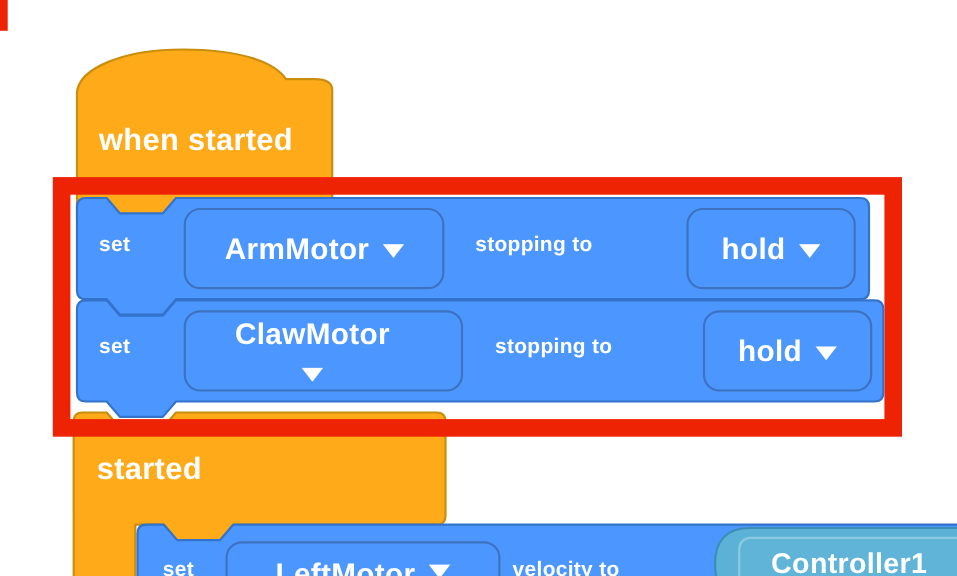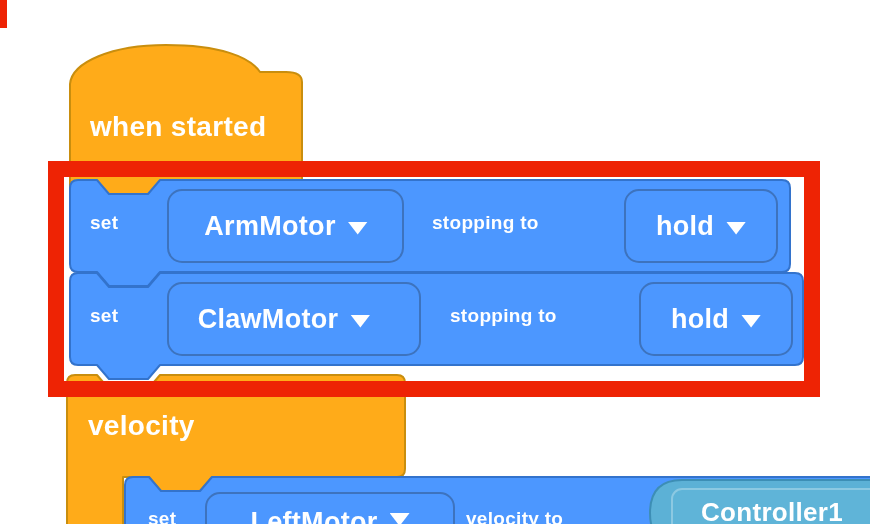--- a/index.html
+++ b/index.html
@@ -54,31 +54,31 @@
     <span>ArmMotor</span>
     <span class="caret"></span>
   </div>
   <div class="txt" style="left:432px;top:213px;">stopping to</div>
   <div class="field-overlay" style="left:625px;top:190px;width:152px;height:72px;">
     <span>hold</span>
     <span class="caret"></span>
   </div>
 
   <div class="txt" style="left:90px;top:306px;">set</div>
-  <div class="field-overlay" style="left:168px;top:283px;width:232px;height:72px;">
+  <div class="field-overlay" style="left:168px;top:283px;width:232px;height:72px;flex-direction:column;">
     <span>ClawMotor</span>
     <span class="caret"></span>
   </div>
   <div class="txt" style="left:450px;top:306px;">stopping to</div>
   <div class="field-overlay" style="left:640px;top:283px;width:152px;height:72px;">
     <span>hold</span>
     <span class="caret"></span>
   </div>
 
-  <div class="txt big" style="left:88px;top:412px;">velocity</div>
+  <div class="txt big" style="left:88px;top:412px;">started</div>
 
   <div class="txt" style="left:148px;top:509px;">set</div>
   <div class="field-overlay top-align" style="left:206px;top:493px;width:248px;height:72px;">
     <span>LeftMotor</span>
     <span class="caret"></span>
   </div>
   <div class="txt" style="left:466px;top:509px;">velocity to</div>
   <div class="field-overlay small" style="left:672px;top:489px;width:200px;height:46px;">
     <span>Controller1</span>
   </div>

